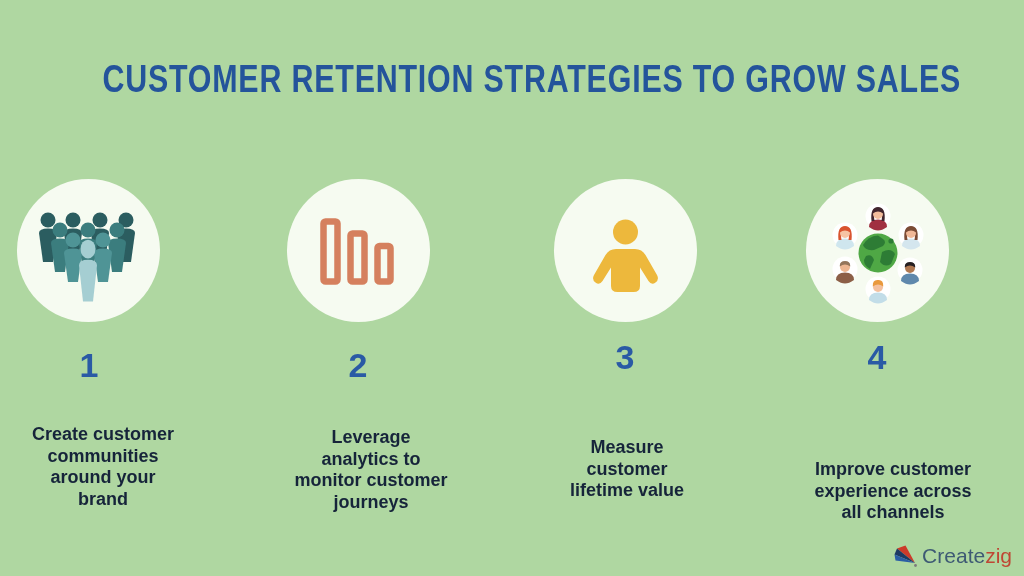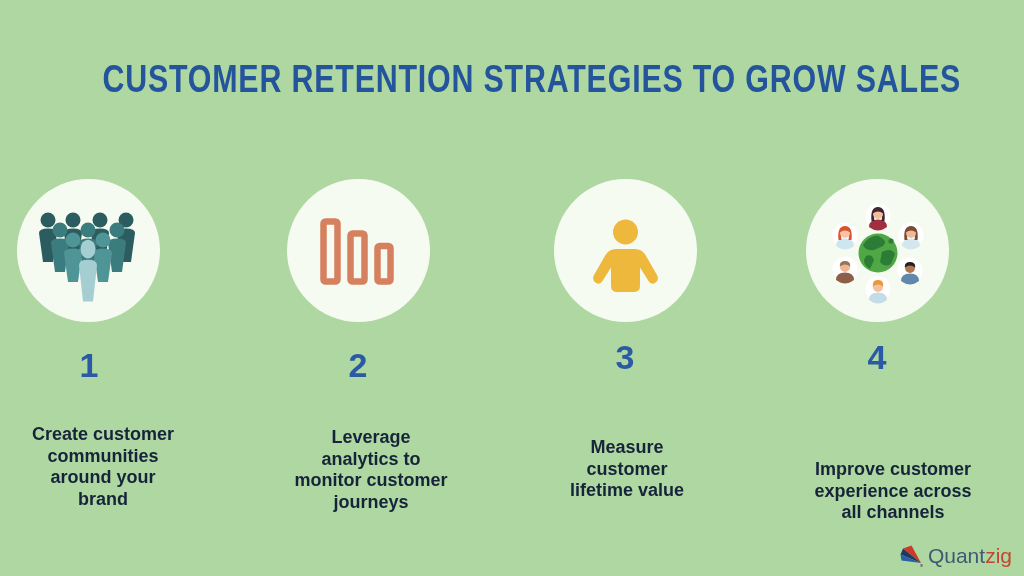--- a/index.html
+++ b/index.html
@@ -202,17 +202,17 @@
 all channels</div>
 
   <div class="logo">
     <svg width="25" height="23" viewBox="0 0 25 23" aria-hidden="true">
       <path d="M21,18 L3,3.5 L11.5,0.5 Z" fill="#cc3b2a"></path>
       <path d="M21,18 L0.5,9.5 L3,3.5 Z" fill="#1d3a63"></path>
       <path d="M21,18 L1.5,15.5 L0.5,9.5 Z" fill="#2a5ea5"></path>
       <circle cx="21.5" cy="20.5" r="1.4" fill="#7b7b7b"></circle>
     </svg>
     <span>
-      <span class="brand-primary">Quant</span><span class="brand-accent">zig</span>
+      <span class="brand-primary">Create</span><span class="brand-accent">zig</span>
     </span>
   </div>
 
 </div>
 
 </body></html>

